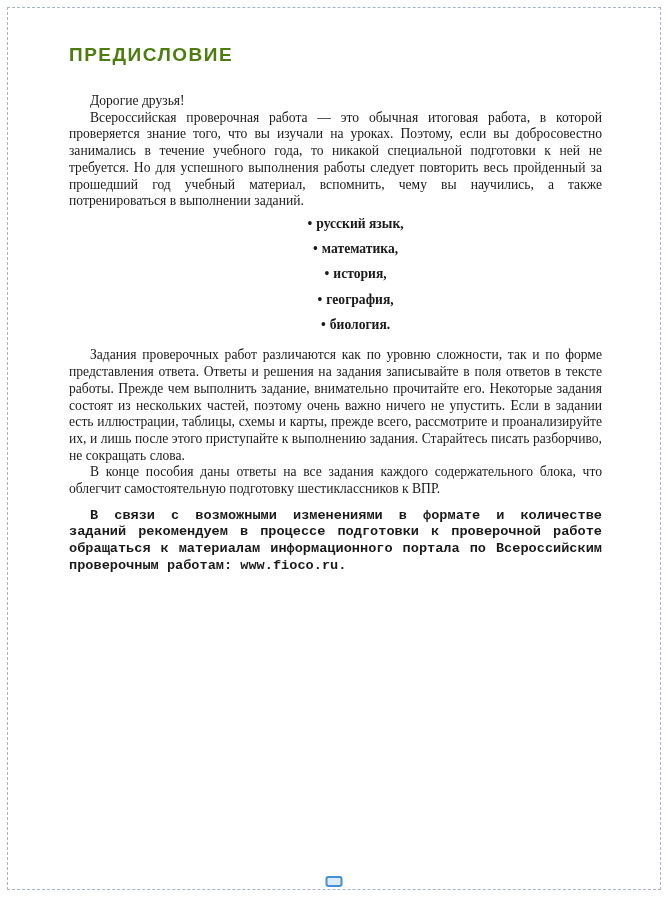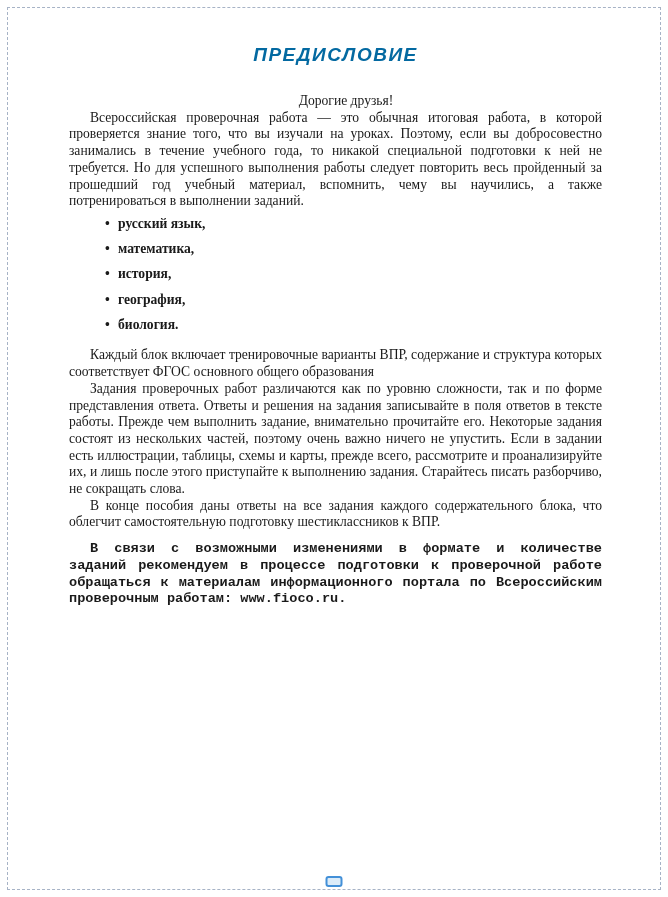--- a/index.html
+++ b/index.html
@@ -21,47 +21,47 @@
     border: 1px dashed #a7b3c6;
     pointer-events: none;
   }
   .content {
     position: absolute;
     left: 69px;
     right: 66px;
     top: 44px;
   }
   .title {
-    text-align: center;
+    text-align: left;
     font-family: "Liberation Sans", "DejaVu Sans", sans-serif;
     font-weight: bold;
     font-size: 19px;
     letter-spacing: 1.5px;
     margin: 0 0 27px 0;
-    color: #0369a1;
-    font-style: italic;
+    color: #4d7c0f;
   }
   .para {
     margin: 0;
     font-size: 13.6px;
     line-height: 16.7px;
     text-align: justify;
     text-indent: 21px;
   }
-  .para.no-justify { text-align: center; }
+  .para.no-justify { text-align: left; }
   .book-list {
     list-style: none;
     margin: 6px 0 7px 0;
     padding: 0 0 0 36px;
     font-size: 13.6px;
     line-height: 16.7px;
   }
   .book-list li {
     font-weight: bold;
     margin: 0 0 8.5px 0;
+    text-align: center;
   }
   .book-list li:last-child { margin-bottom: 14px; }
   .bullet {
     display: inline-block;
     width: 13px;
     font-weight: bold;
   }
   .final-note {
     margin-top: 10px;
     font-weight: bold;
@@ -95,21 +95,20 @@
 
 
     <ul class="book-list">
       <li><span class="bullet">•</span><span>русский язык,</span></li>
       <li><span class="bullet">•</span><span>математика,</span></li>
       <li><span class="bullet">•</span><span>история,</span></li>
       <li><span class="bullet">•</span><span>география,</span></li>
       <li><span class="bullet">•</span><span>биология.</span></li>
     </ul>
 
-    <p class="para">Каждый блок включает тренировочные варианты ВПР, содержание и структура которых соответствует ФГОС основного общего образования</p>
 
     <p class="para">Задания проверочных работ различаются как по уровню сложности, так и по форме представления ответа. Ответы и решения на задания записывайте в поля ответов в тексте работы. Прежде чем выполнить задание, внимательно прочитайте его. Некоторые задания состоят из нескольких частей, поэтому очень важно ничего не упустить. Если в задании есть иллюстрации, таблицы, схемы и карты, прежде всего, рассмотрите и проанализируйте их, и лишь после этого приступайте к выполнению задания. Старайтесь писать разборчиво, не сокращать слова.</p>
 
     <p class="para">В конце пособия даны ответы на все задания каждого содержательного блока, что облегчит самостоятельную подготовку шестиклассников к ВПР.</p>
 
 
     <p class="para final-note">В связи с возможными изменениями в формате и количестве заданий рекомендуем в процессе подготовки к проверочной работе обращаться к материалам информационного портала по Всероссийским проверочным работам: www.fioco.ru.</p>
   </div>
 
   <div class="reg-mark"></div>

